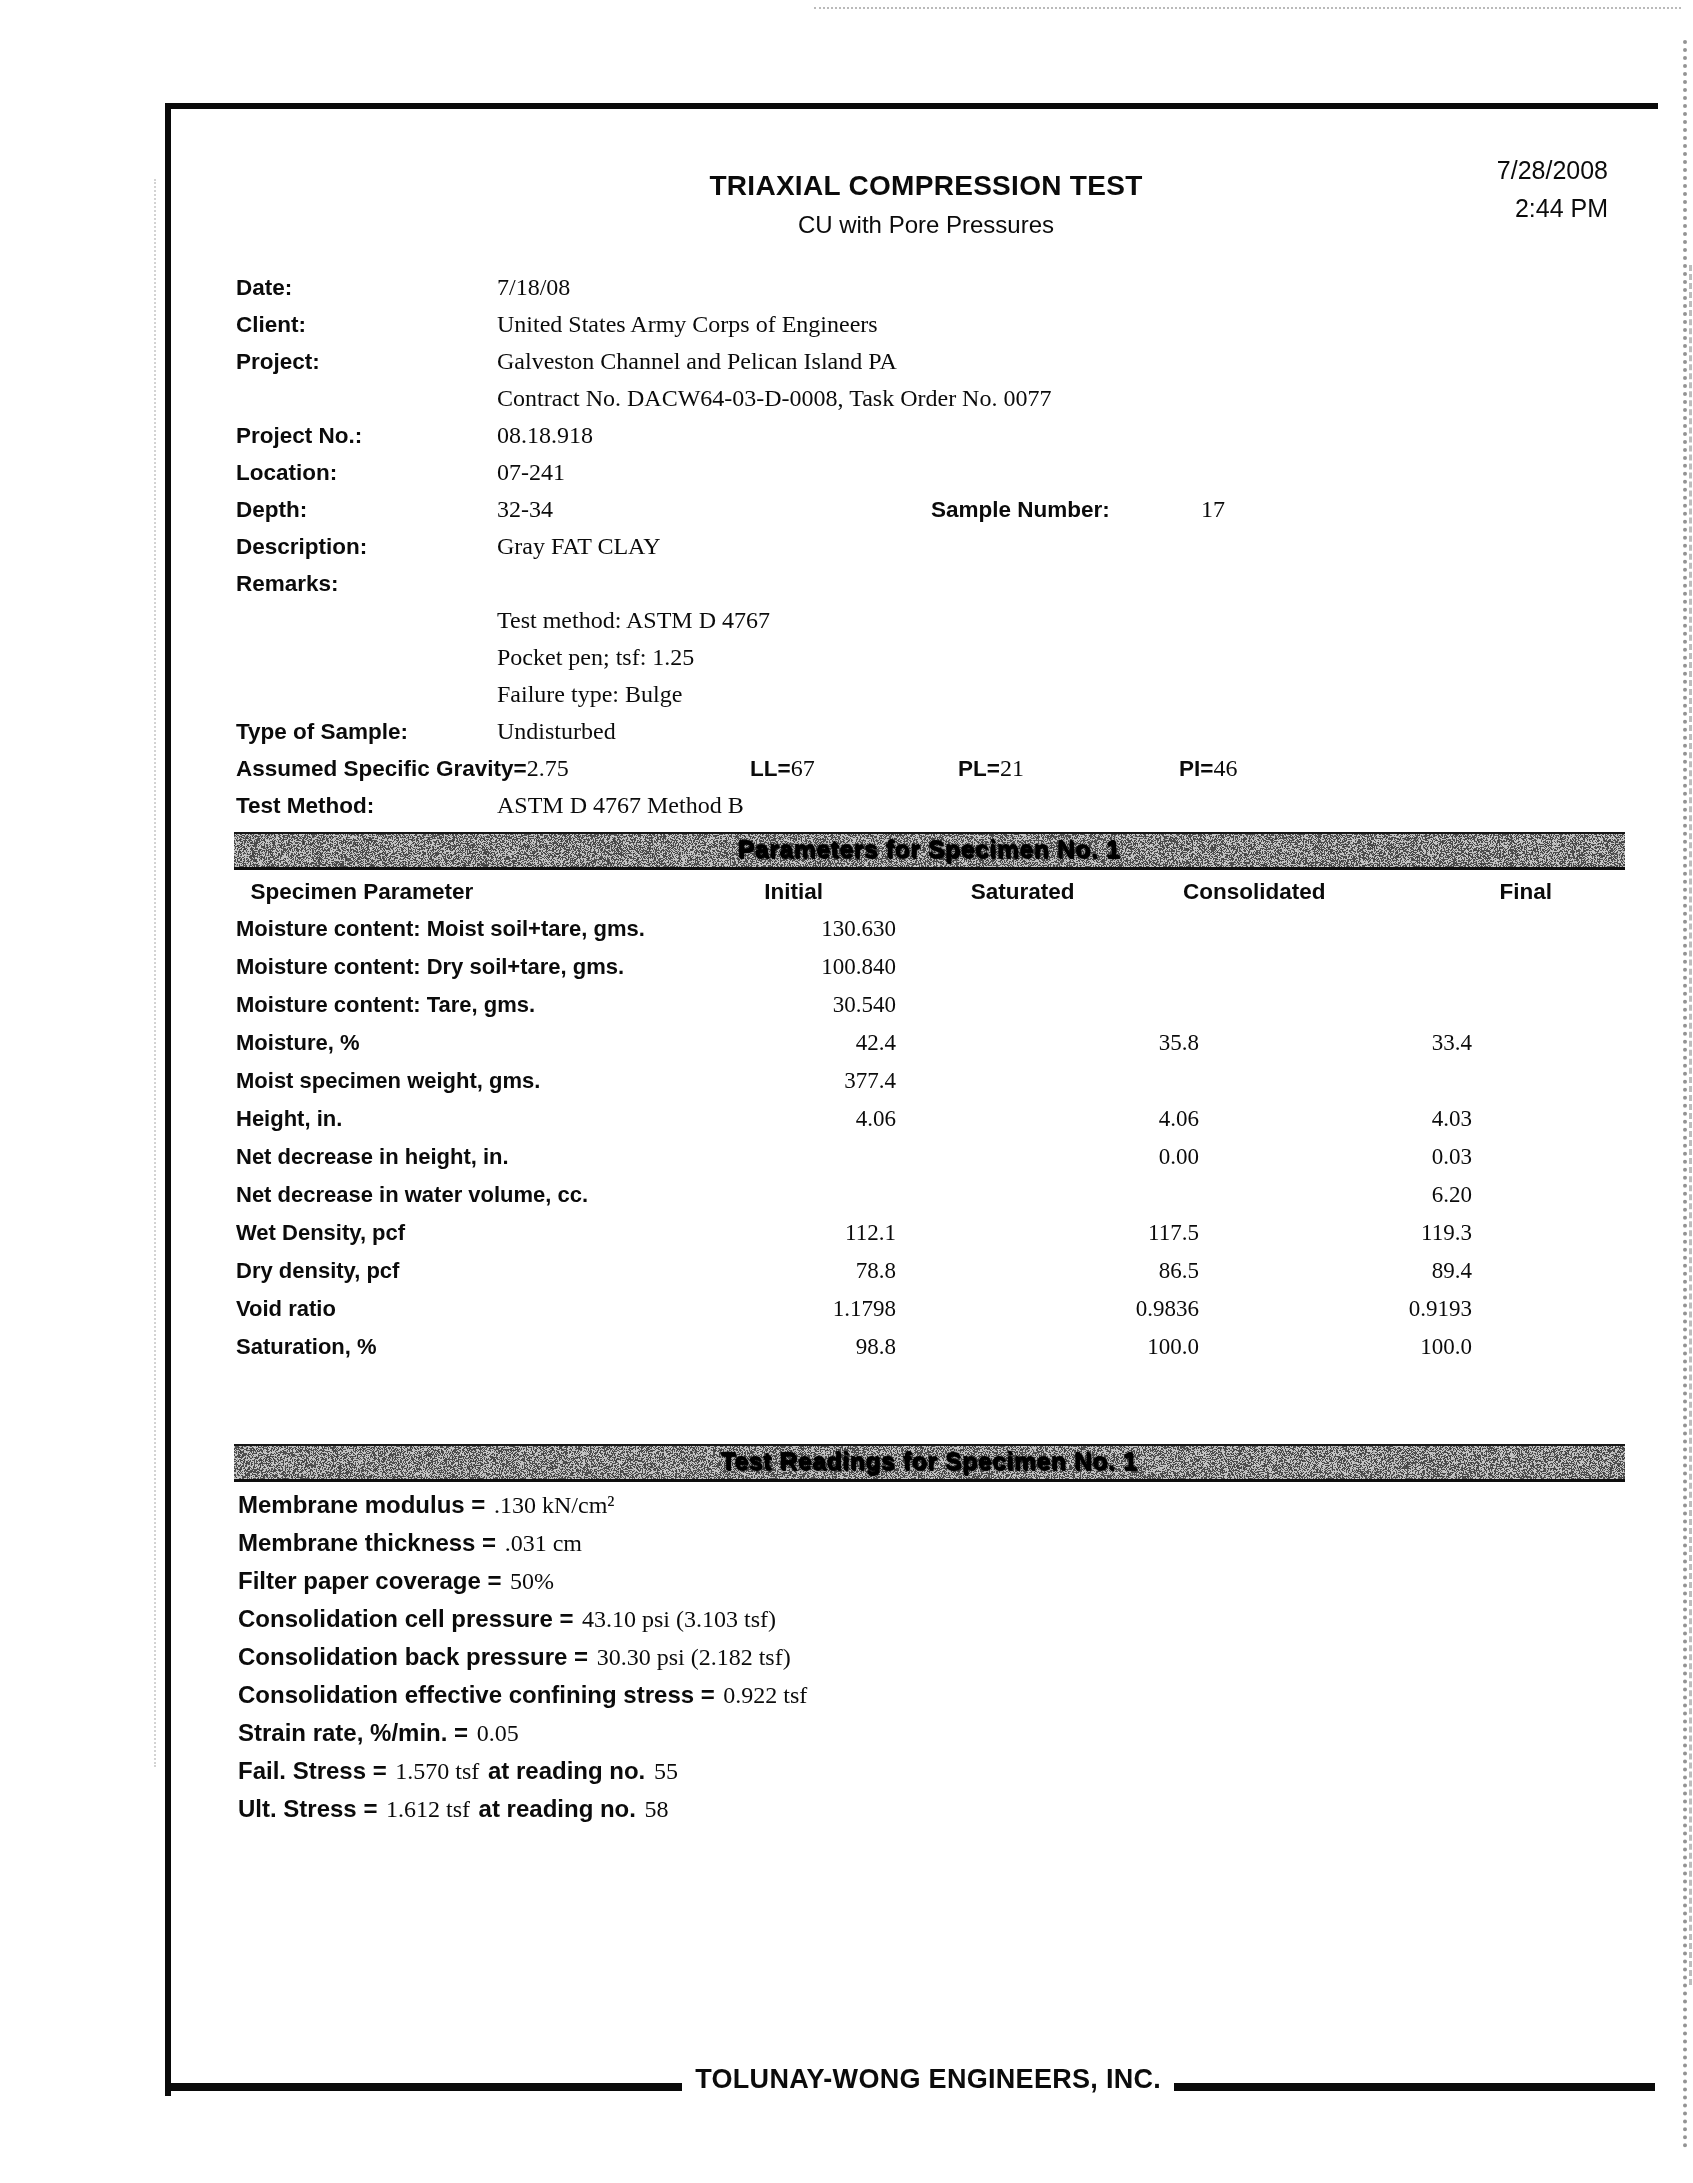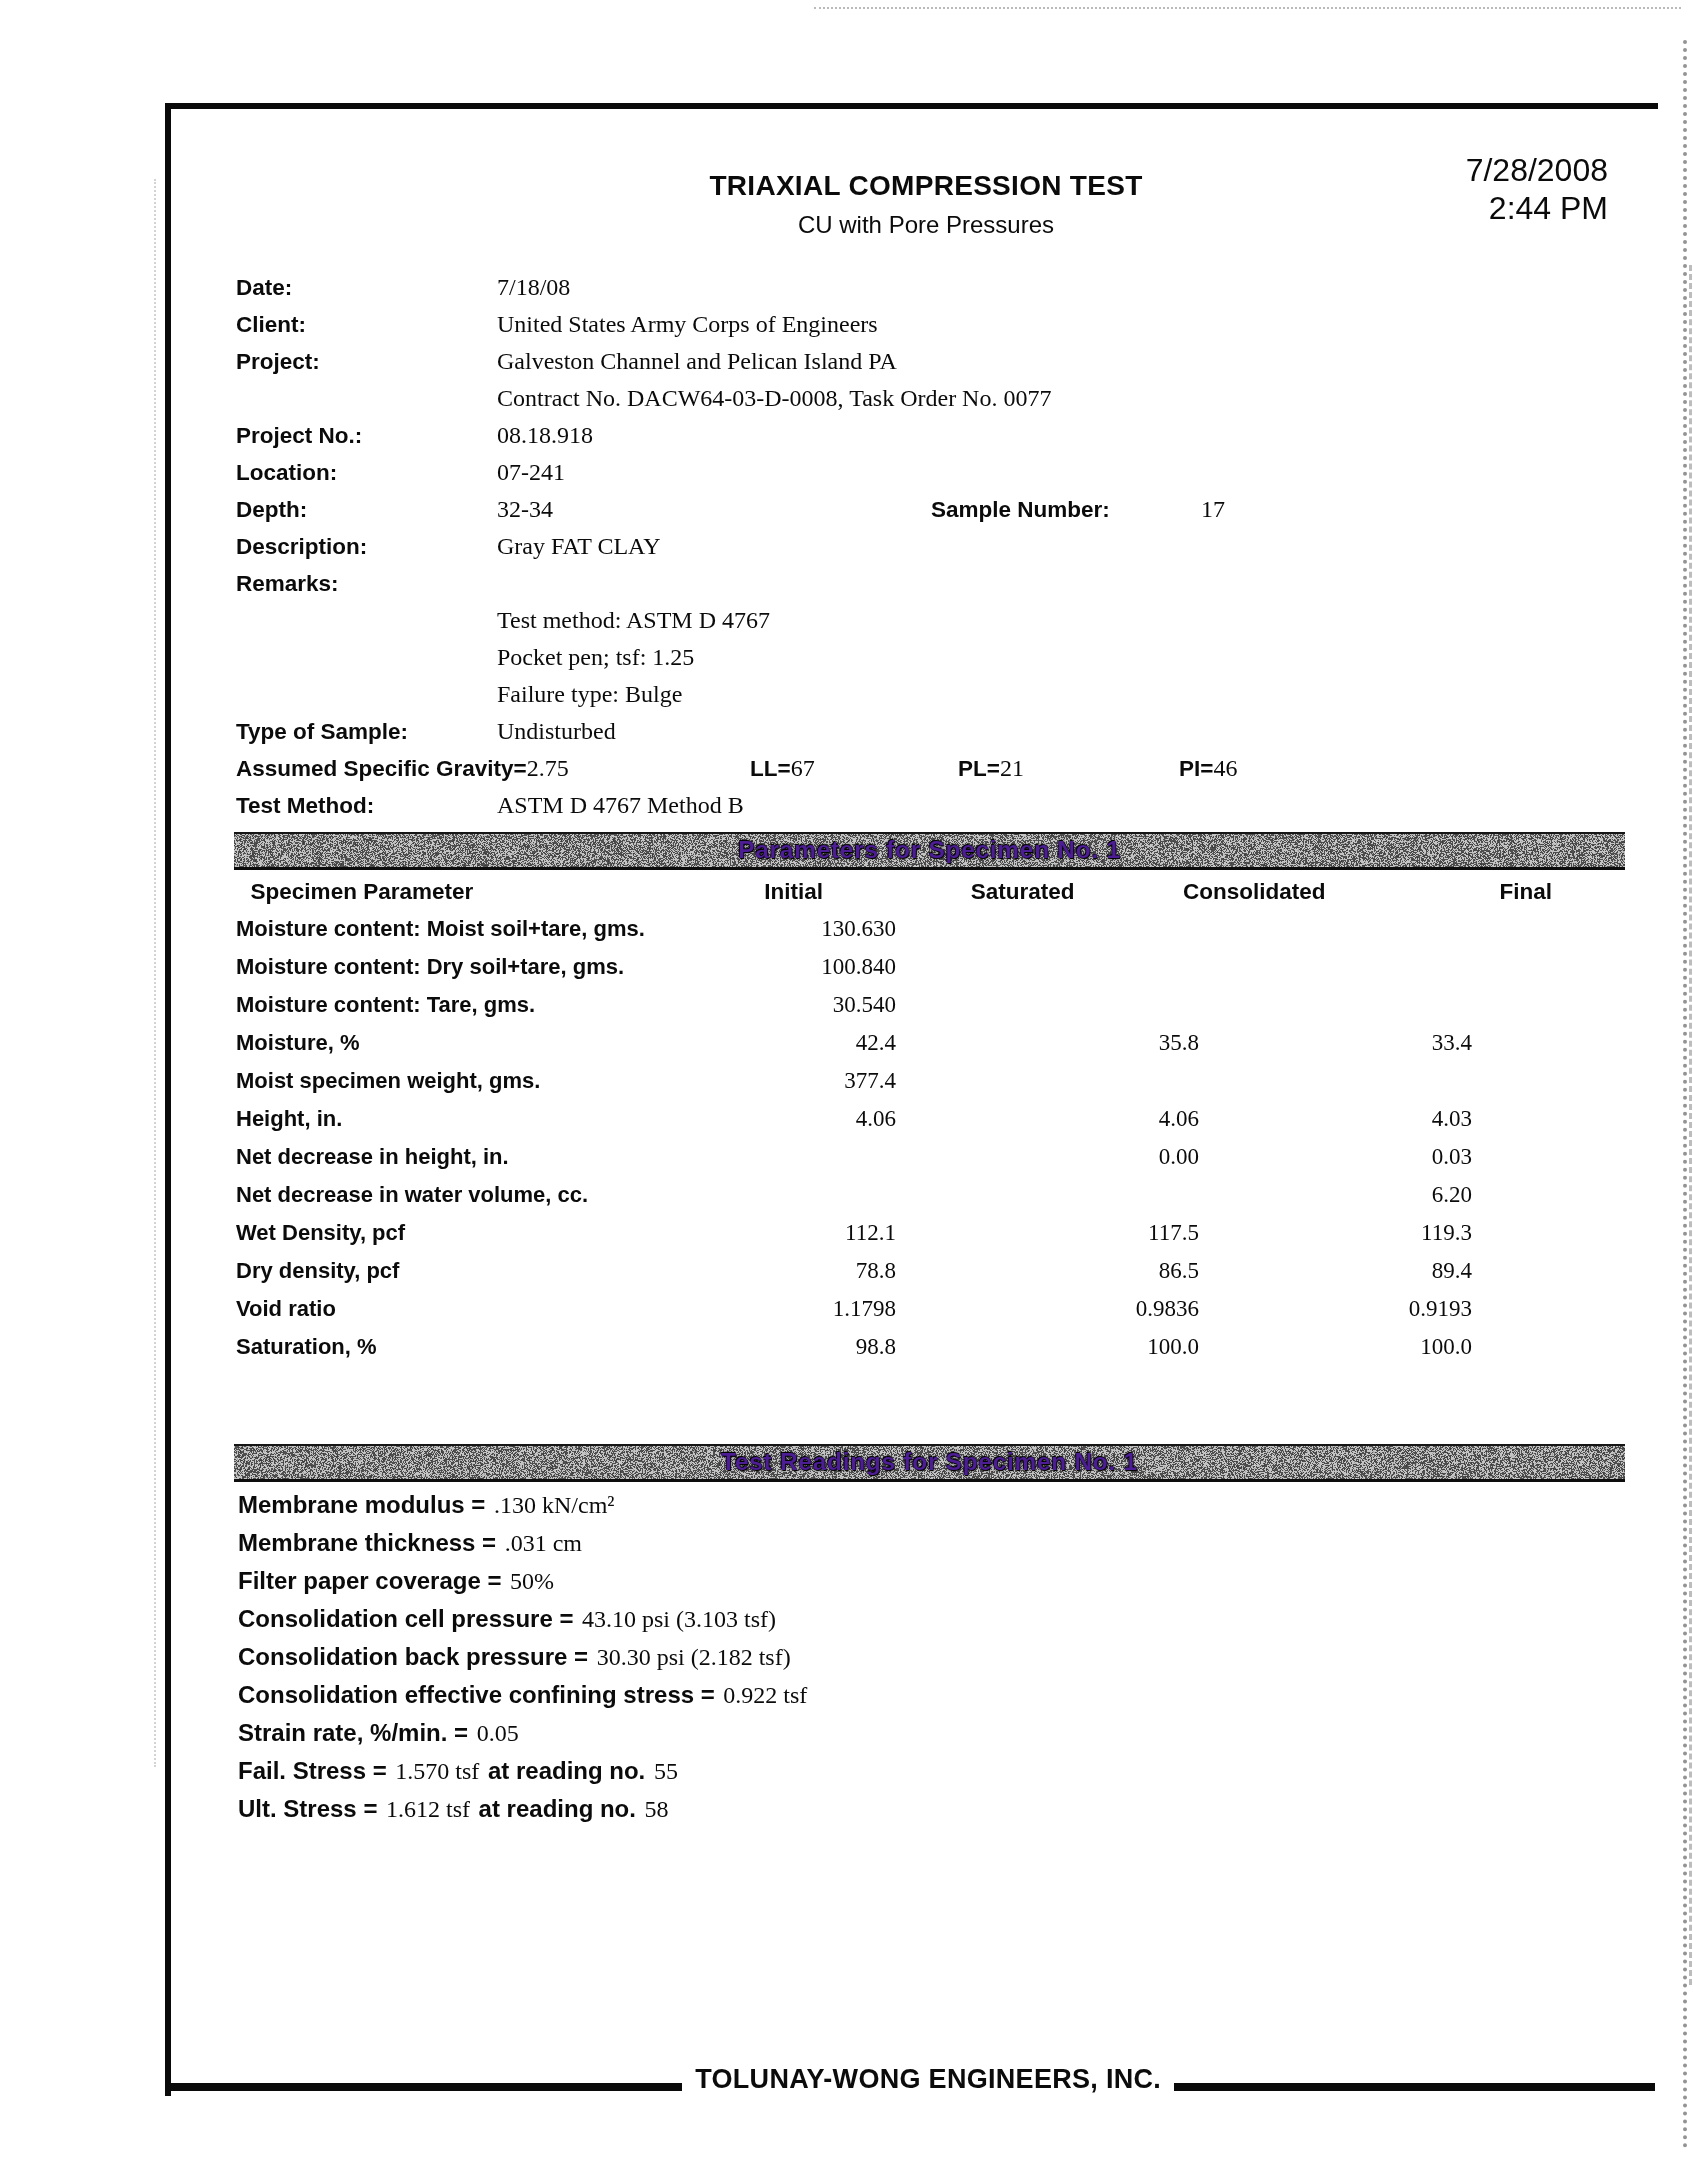--- a/index.html
+++ b/index.html
@@ -10,41 +10,41 @@
   }
   
   .frame{
     position:absolute;left:165px;top:103px;width:1487px;height:1987px;
     border-left:6px solid #0a0a0a;border-top:6.6px solid #0a0a0a;
   }
   
   .title-wrap{position:absolute;left:582px;top:150px;width:688px;text-align:center;margin-top:20px;}
   .doc-title{font-size:28px;font-weight:bold;letter-spacing:0.3px;}
   .doc-subtitle{font-size:24px;margin-top:9.3px;}
-  .datetime{position:absolute;right:86px;top:151px;text-align:right;font-size:32px;line-height:38px;}
+  .datetime{position:absolute;right:86px;top:151px;text-align:right;font-size:25px;line-height:38px;}
   
   .info{position:absolute;left:236px;top:269px;font-size:22.5px;}
   .irow{position:relative;height:37px;display:flex;align-items:center;white-space:nowrap;}
   .ilabel{font-weight:bold;flex:0 0 261px;width:261px;}
   .ivalue{font-family:"Liberation Serif",serif;font-size:24px;}
   .ilabel2{position:absolute;left:695px;font-weight:bold;}
   .ivalue2{position:absolute;left:965px;font-family:"Liberation Serif",serif;font-size:24px;}
   .gpos{position:absolute;}
   .gll{left:502px;margin-left:12px;} .gpl{left:722px;} .gpi{left:943px;}
   .b{font-weight:bold;}
   .s{font-family:"Liberation Serif",serif;font-size:24px;font-weight:normal;}
   
   .banner{
     position:absolute;left:234px;width:1391px;height:38px;background:#969696;
     border-top:2.6px solid #161616;border-bottom:3.3px solid #0d0d0d;
     box-sizing:border-box;overflow:hidden;
   }
   .banner .noise{position:absolute;left:0;top:0;width:100%;height:100%;}
   .banner-text{
-    position:relative;z-index:2;text-align:center;color:#4c1d95;font-weight:bold;
+    position:relative;z-index:2;text-align:center;color:#000000;font-weight:bold;
     font-size:24.5px;line-height:32px;letter-spacing:0.7px;
     text-shadow:0 0 3.3px #000,0.7px 0.7px 0.7px #000,-0.7px -0.7px 0.7px #000;
   }
   #banner-params{top:832px;}
   #banner-readings{top:1444px;}
   
   .ptable{position:absolute;left:236px;top:873px;width:1329px;}
   .thead,.tr{display:grid;grid-template-columns:498px 114px 255px 225px 238px;align-items:center;}
   .thead{height:37px;font-weight:bold;font-size:22.5px;}
   .th{text-align:right;}

